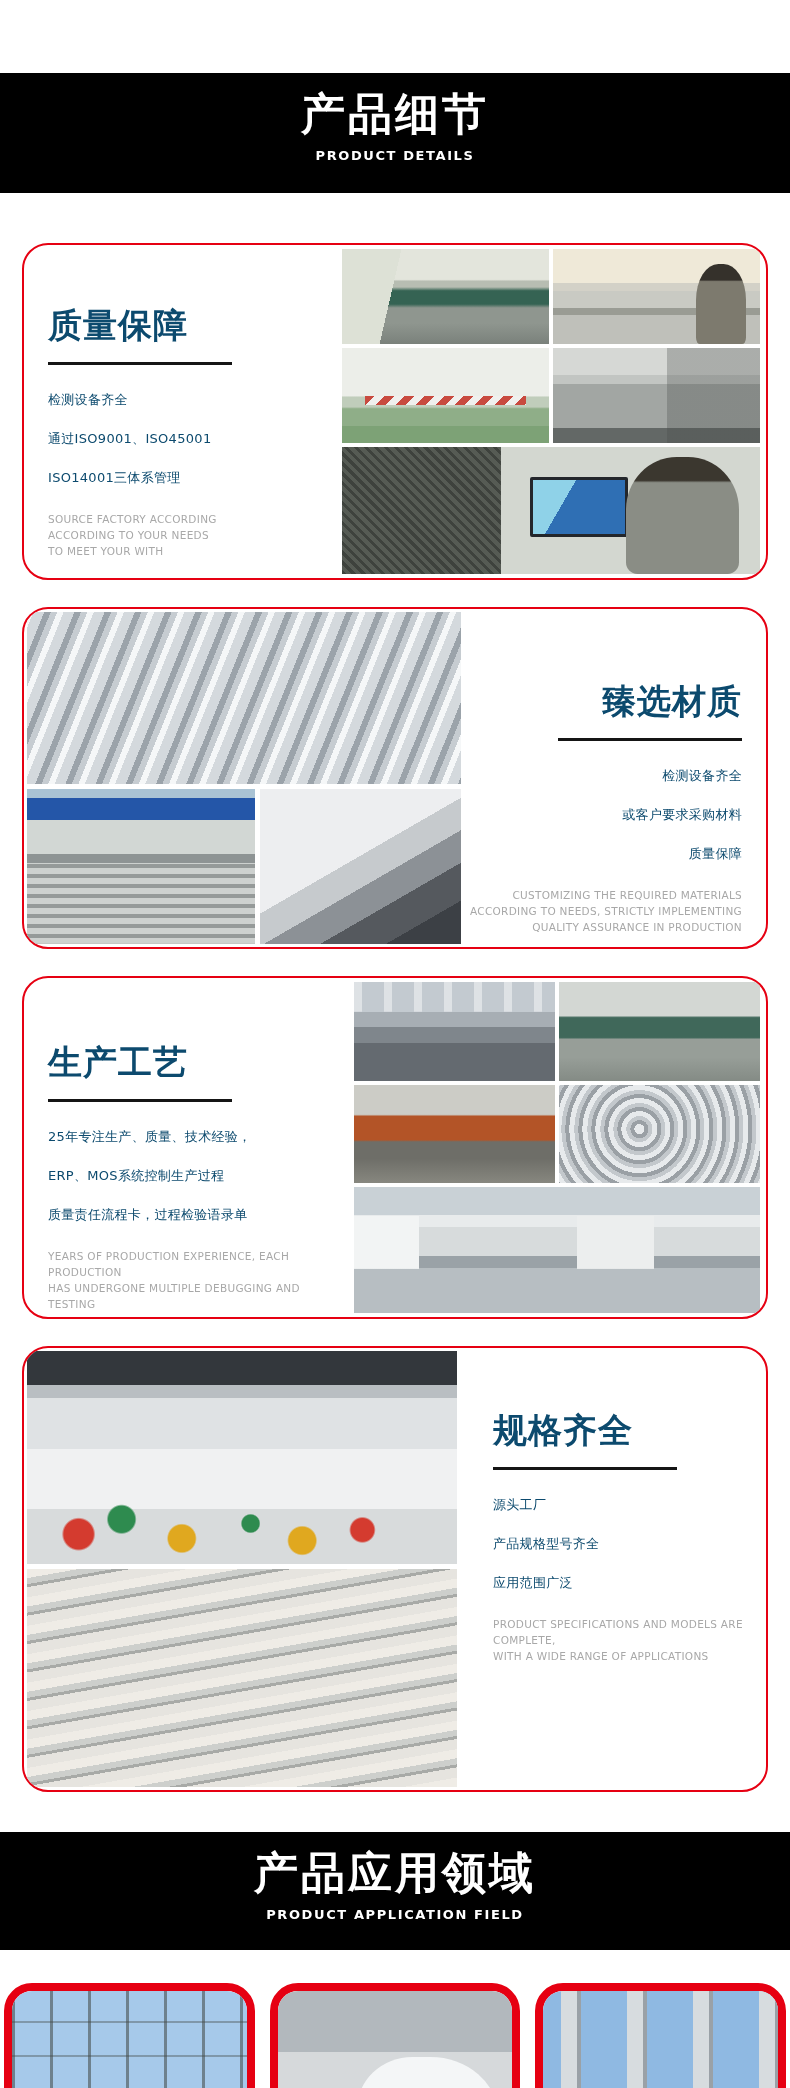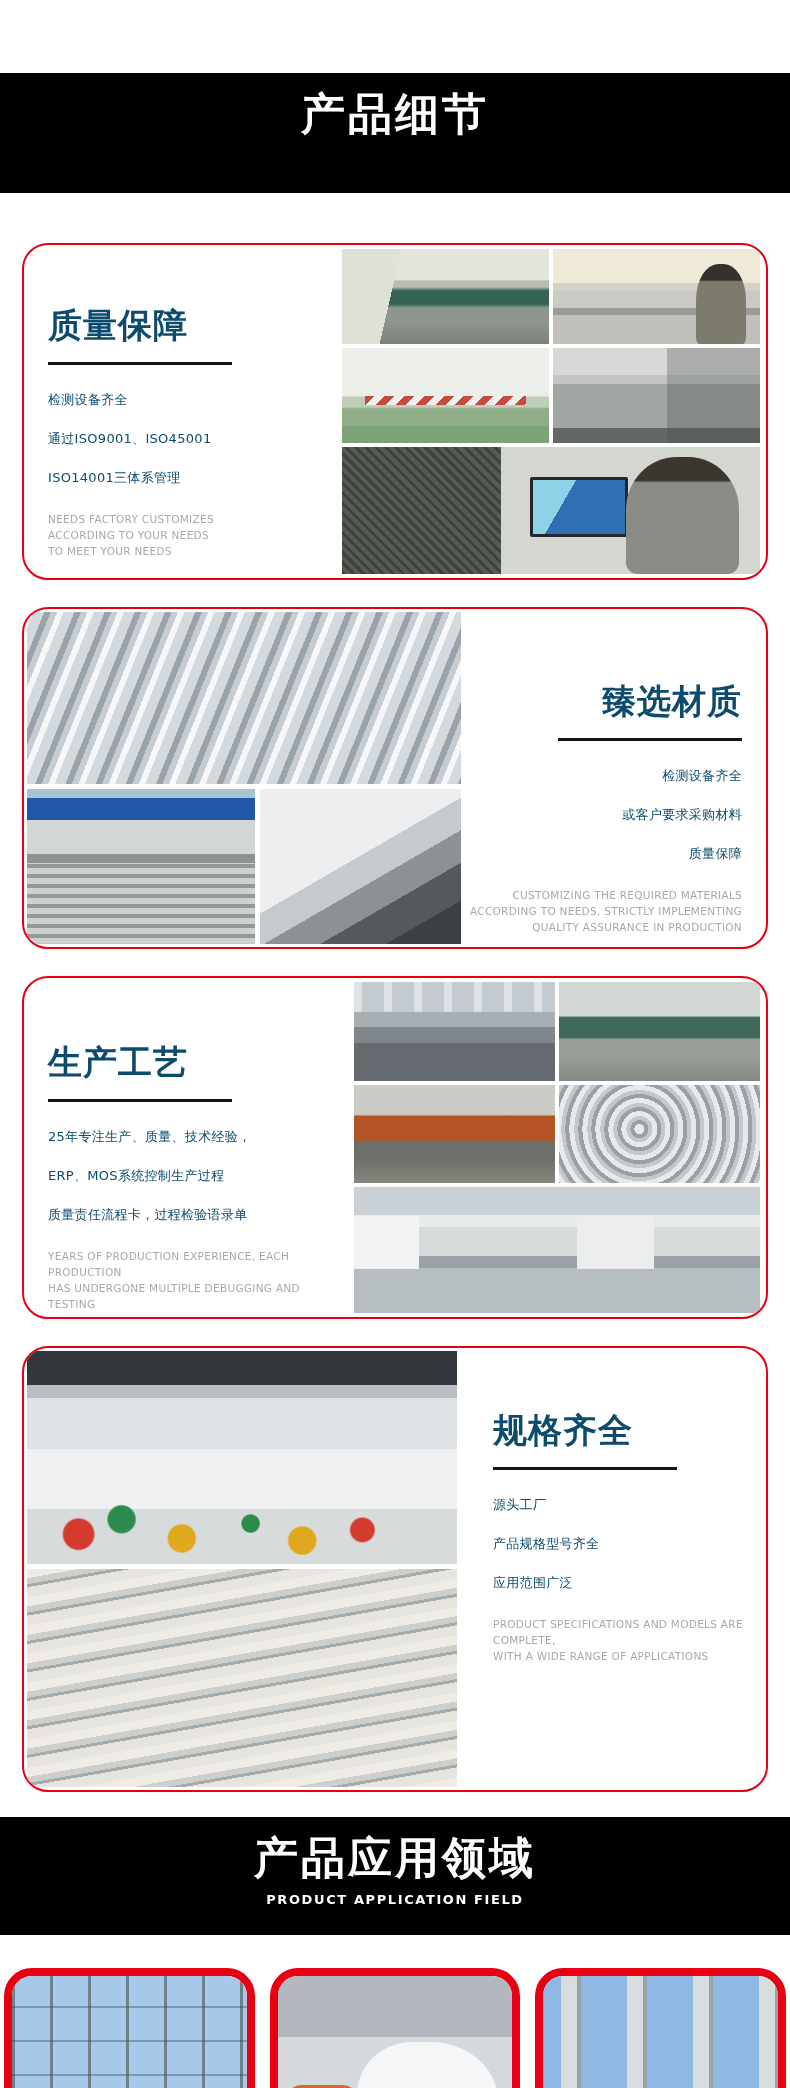--- a/index.html
+++ b/index.html
@@ -5,21 +5,21 @@
   *{box-sizing:border-box;margin:0;padding:0;}
   html,body{background:#fff;}
   body{font-family:"DejaVu Sans","Liberation Sans",sans-serif;}
   .page{position:relative;width:790px;height:2088px;margin:0 auto;background:#ffffff;overflow:hidden;}
 
   
   .top-gap{height:73px;}
   .banner{height:120px;background:#000000;color:#ffffff;text-align:center;overflow:hidden;}
   .banner-title{padding-top:16px;font-size:44px;line-height:1.15;font-weight:bold;letter-spacing:3px;}
   .banner-sub{margin-top:8px;font-size:13px;font-weight:bold;letter-spacing:1.6px;}
-  .banner2{height:118px;margin-top:25px;}
+  .banner2{height:118px;margin-top:40px;}
 
   
   .cards{padding:0 22px;}
   .card{display:flex;background:#fff;border:2px solid #e60012;border-radius:26px;overflow:hidden;margin-top:27px;}
   .card-quality{margin-top:50px;height:337px;}
   .card-material{height:342px;}
   .card-process{height:343px;justify-content:flex-end;}
   .card-specs{height:446px;}
 
   .textcol{flex:0 0 auto;}
@@ -122,35 +122,36 @@
 </style>
 </head>
 <body>
 
 <div class="page">
 
   <div class="top-gap"></div>
 
   <header class="banner">
     <div class="banner-title">产品细节</div>
+    <div class="banner-sub">PRODUCT DETAILS</div>
   </header>
 
   <main class="cards">
 
     <section class="card card-quality">
       <div class="textcol">
         <h2 class="card-title">质量保障</h2>
         <div class="rule"></div>
         <p class="line">检测设备齐全</p>
         <p class="line">通过ISO9001、ISO45001</p>
         <p class="line">ISO14001三体系管理</p>
         <div class="notes">
-          <p class="note">NEEDS FACTORY CUSTOMIZES</p>
+          <p class="note">SOURCE FACTORY ACCORDING</p>
           <p class="note">ACCORDING TO YOUR NEEDS</p>
-          <p class="note">TO MEET YOUR NEEDS</p>
+          <p class="note">TO MEET YOUR WITH</p>
         </div>
       </div>
       <div class="photocol">
         <div class="photo ph-workshop"></div>
         <div class="photo ph-testmachine"></div>
         <div class="photo ph-lab"></div>
         <div class="photo ph-chamber"></div>
         <div class="photo ph-monitor wide"></div>
       </div>
     </section>

